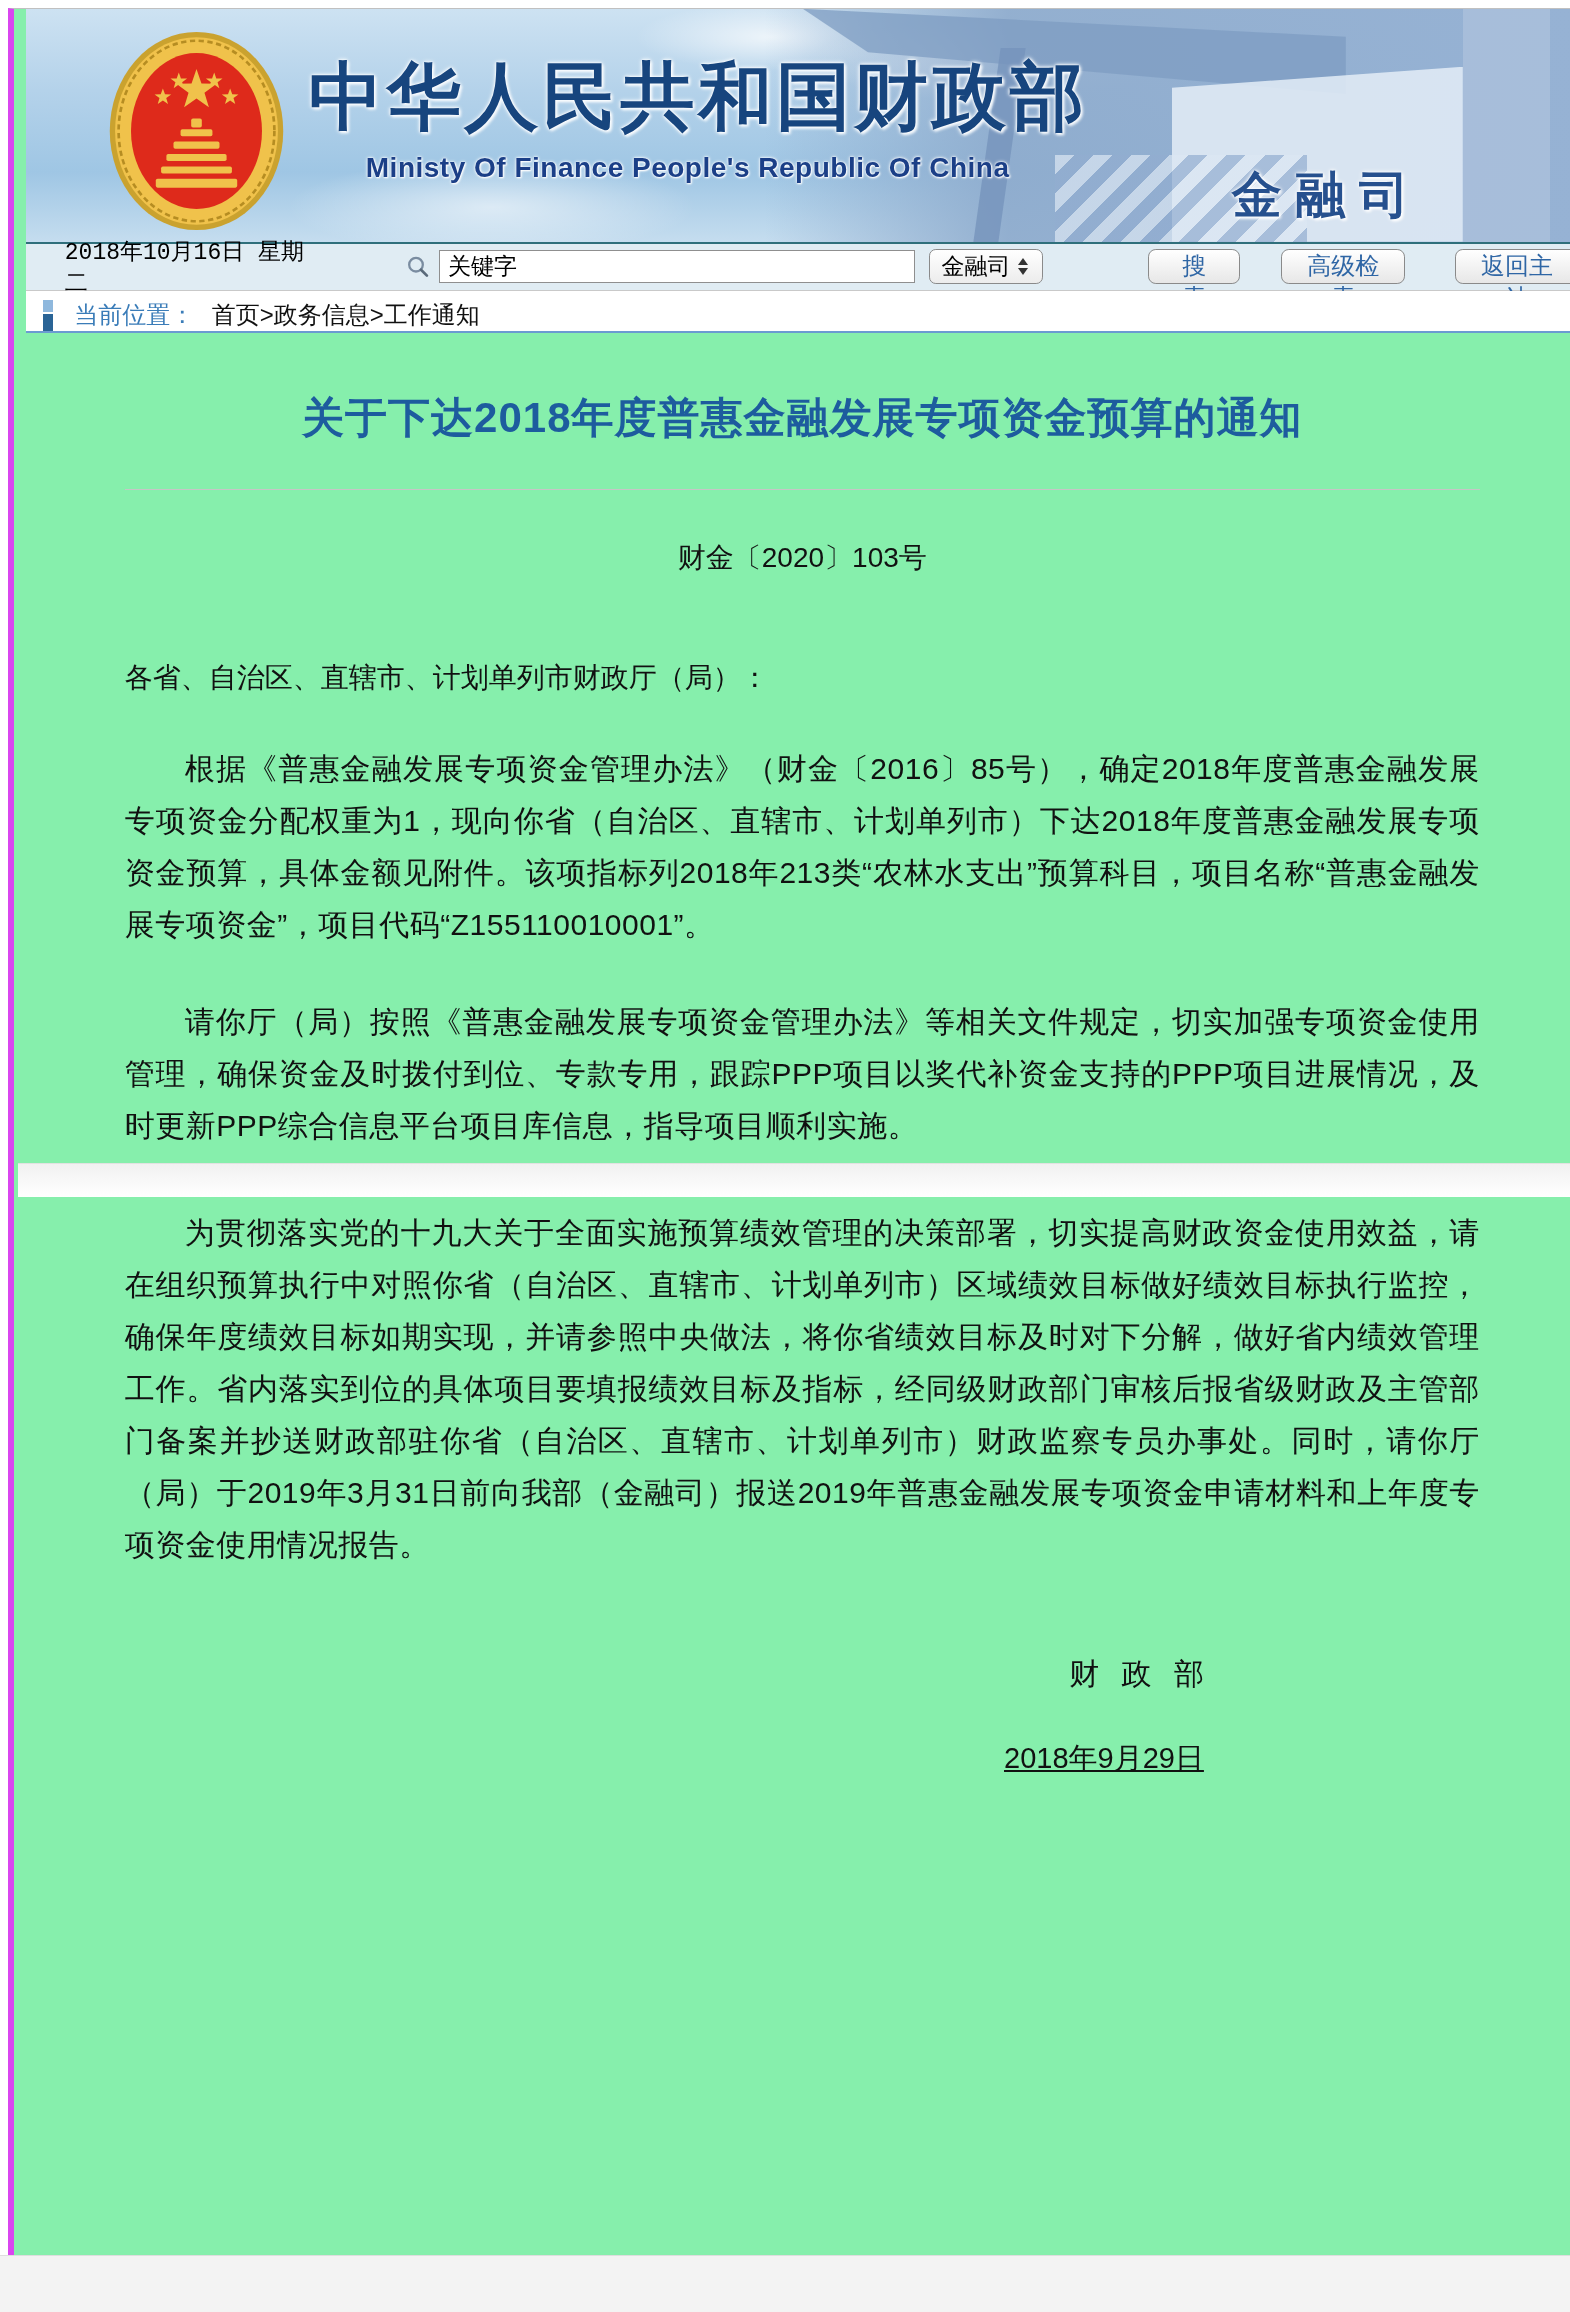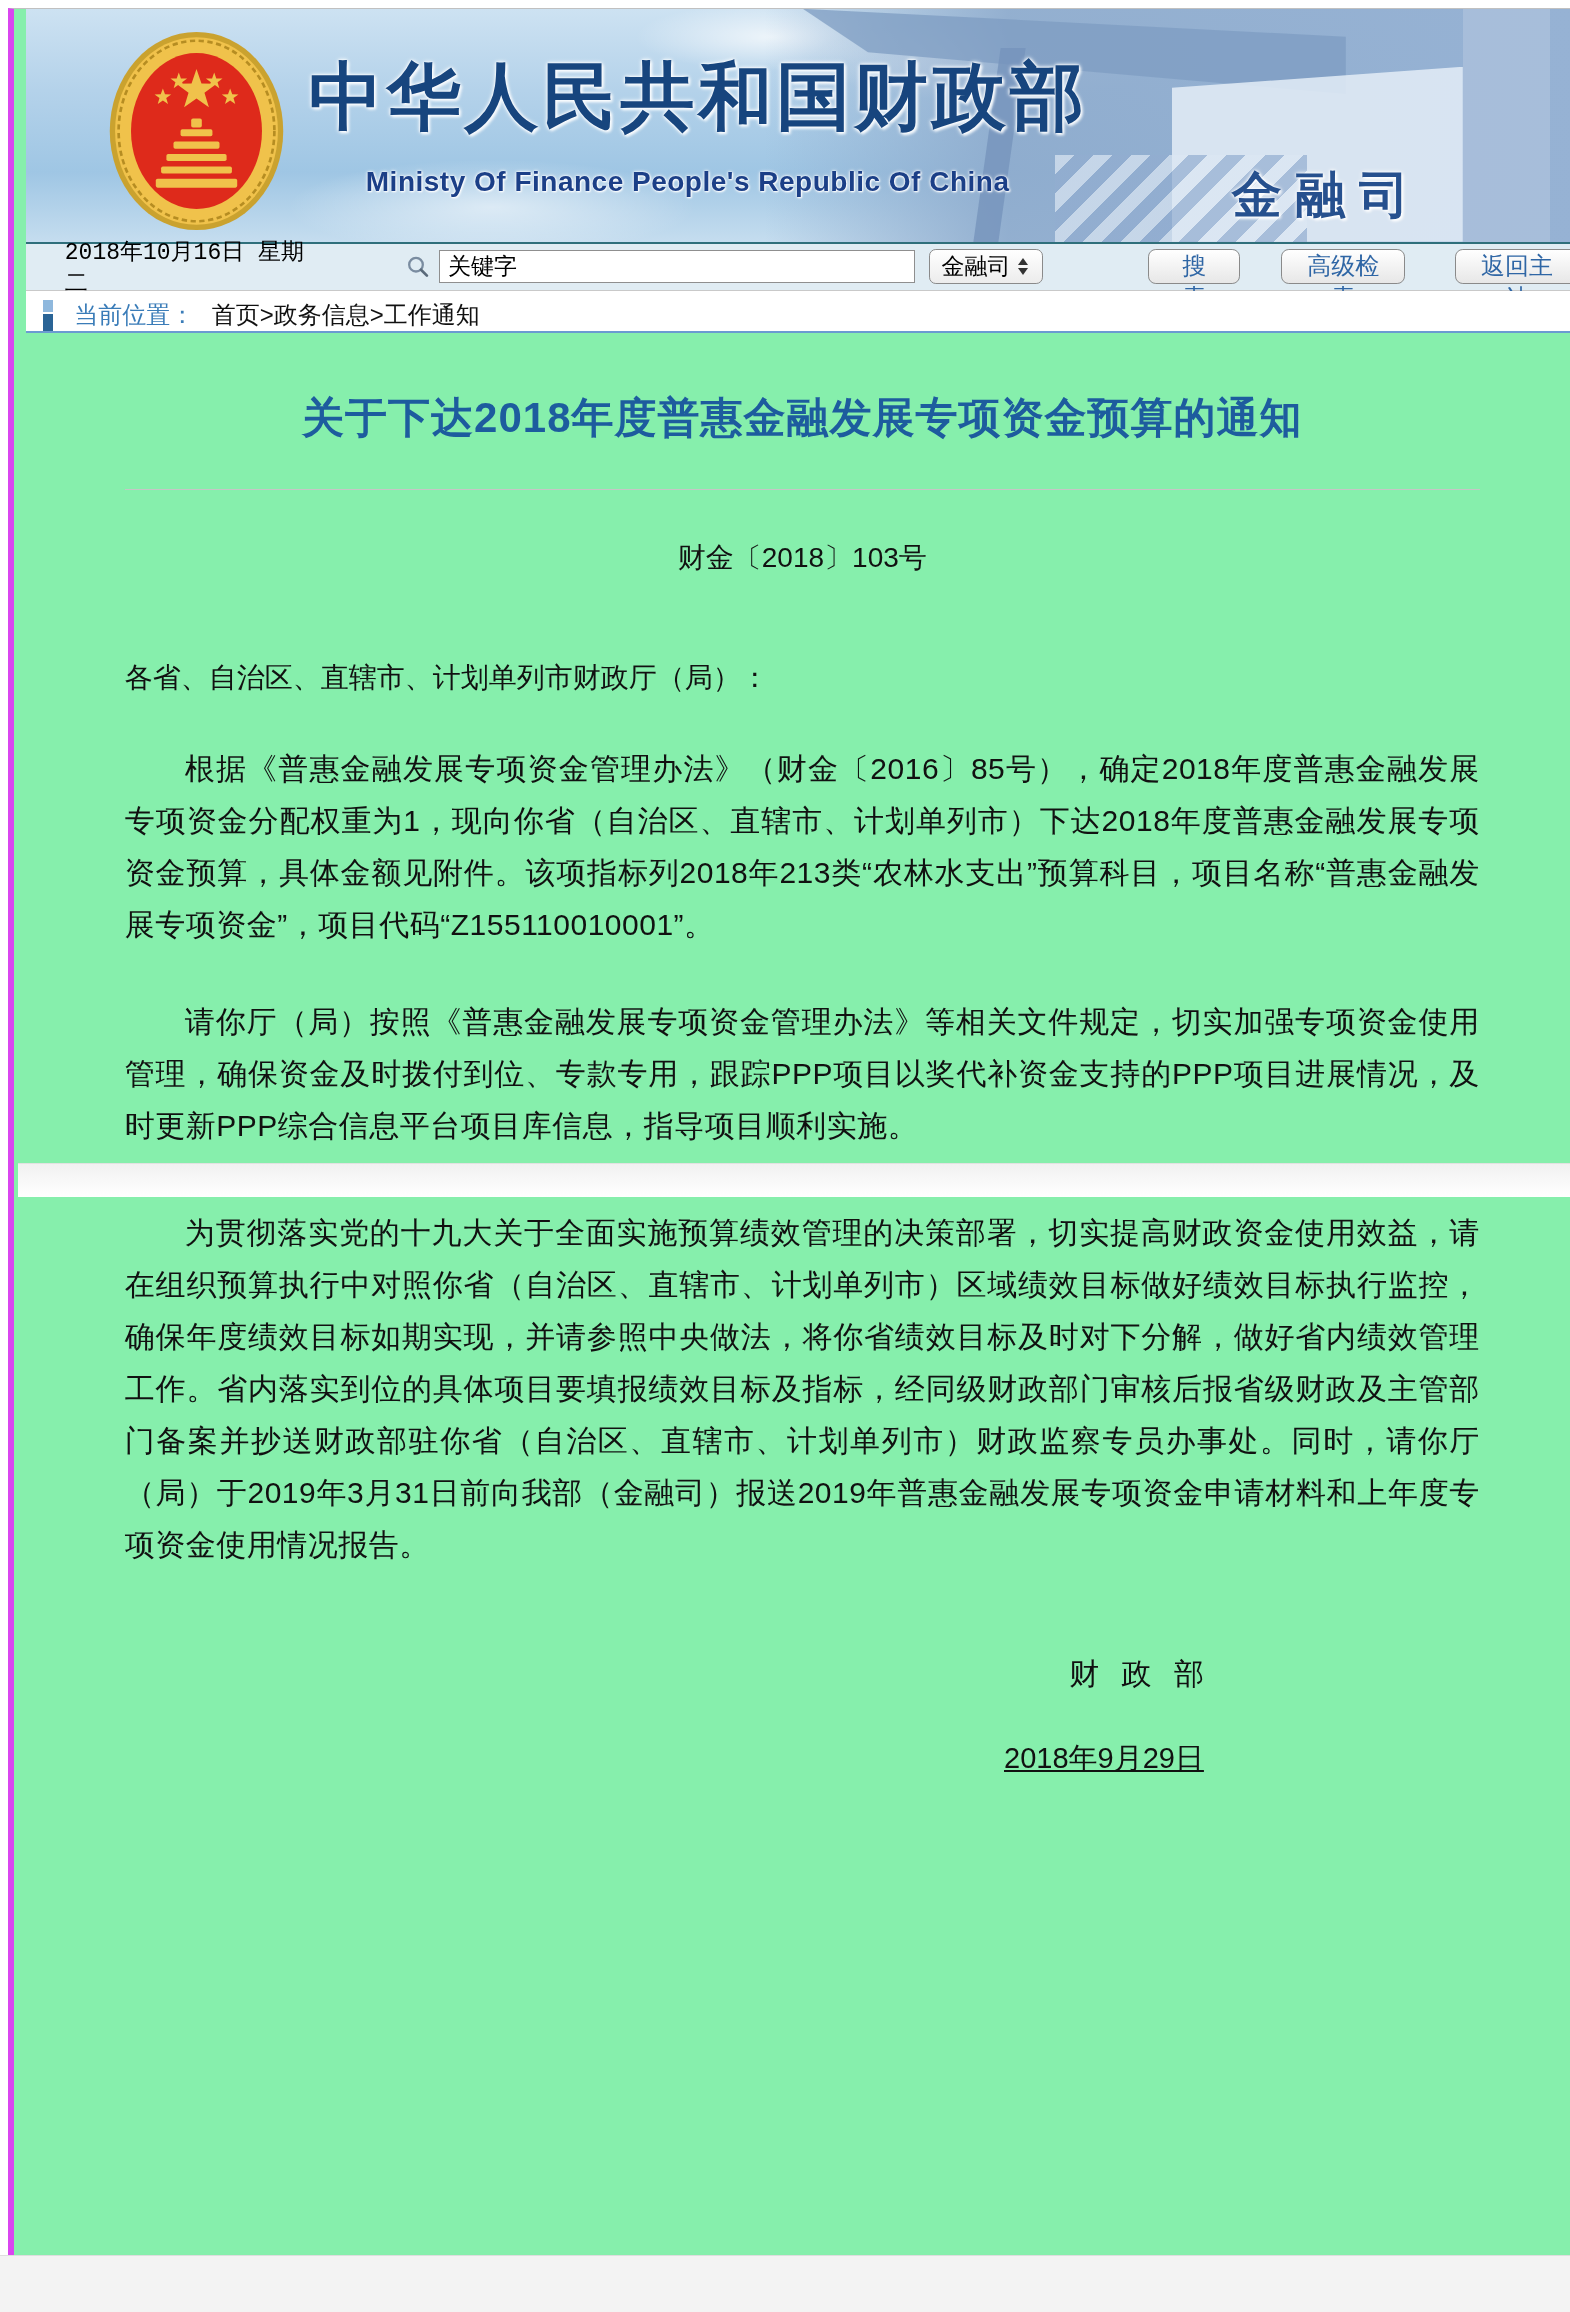--- a/index.html
+++ b/index.html
@@ -53,21 +53,21 @@
     background:repeating-linear-gradient(135deg,#dce7f3 0 13.6px,#92add0 13.6px 27px);
   }
   .emblem{position:absolute;left:82px;top:21.3px;width:177px;height:202px;}
   .banner-title{
     position:absolute;left:283px;top:39px;
     font-size:74px;font-weight:bold;letter-spacing:3.9px;color:#17457e;
     text-shadow:0 0 1.9px #fff,0 0 3.9px #fff,0 0 5.8px #eaf3fb,1.9px 1.9px 2.9px rgba(255,255,255,.9);
     white-space:nowrap;
   }
   .banner-subtitle{
-    position:absolute;left:340px;top:157px;
+    position:absolute;left:340px;top:143px;
     font-size:28px;font-weight:bold;color:#1b3f87;letter-spacing:0.5px;
     text-shadow:0 0 1.9px #fff,0 0 3.9px #fff,1px 1px 1.9px #fff;
     white-space:nowrap;
   }
   .banner-dept{
     position:absolute;left:1206px;top:153px;
     font-size:50px;font-weight:bold;letter-spacing:13.6px;color:#26508e;
     text-shadow:0 0 2.9px #fff,0 0 4.9px #fff,1.9px 1.9px 2.9px rgba(255,255,255,.95);
     white-space:nowrap;
   }
@@ -208,21 +208,21 @@
           <span class="b1"></span>
           <span class="b2"></span>
         </span>
       <span class="crumb-label">当前位置：</span>
       <span class="crumb-path">首页&gt;政务信息&gt;工作通知</span>
     </div>
 
     <div class="doc">
       <div class="doc-title">关于下达2018年度普惠金融发展专项资金预算的通知</div>
       <hr class="title-rule">
-      <div class="doc-number">财金〔2018〕103号</div>
+      <div class="doc-number">财金〔2020〕103号</div>
       <div class="salutation">各省、自治区、直辖市、计划单列市财政厅（局）：</div>
 
       <p class="para">根据《普惠金融发展专项资金管理办法》（财金〔2016〕85号），确定2018年度普惠金融发展专项资金分配权重为1，现向你省（自治区、直辖市、计划单列市）下达2018年度普惠金融发展专项资金预算，具体金额见附件。该项指标列2018年213类“农林水支出”预算科目，项目名称“普惠金融发展专项资金”，项目代码“Z155110010001”。</p>
       <p class="para">请你厅（局）按照《普惠金融发展专项资金管理办法》等相关文件规定，切实加强专项资金使用管理，确保资金及时拨付到位、专款专用，跟踪PPP项目以奖代补资金支持的PPP项目进展情况，及时更新PPP综合信息平台项目库信息，指导项目顺利实施。</p>
 
       <div class="section-divider"></div>
 
       <p class="para after-divider">为贯彻落实党的十九大关于全面实施预算绩效管理的决策部署，切实提高财政资金使用效益，请在组织预算执行中对照你省（自治区、直辖市、计划单列市）区域绩效目标做好绩效目标执行监控，确保年度绩效目标如期实现，并请参照中央做法，将你省绩效目标及时对下分解，做好省内绩效管理工作。省内落实到位的具体项目要填报绩效目标及指标，经同级财政部门审核后报省级财政及主管部门备案并抄送财政部驻你省（自治区、直辖市、计划单列市）财政监察专员办事处。同时，请你厅（局）于2019年3月31日前向我部（金融司）报送2019年普惠金融发展专项资金申请材料和上年度专项资金使用情况报告。</p>
 
 

